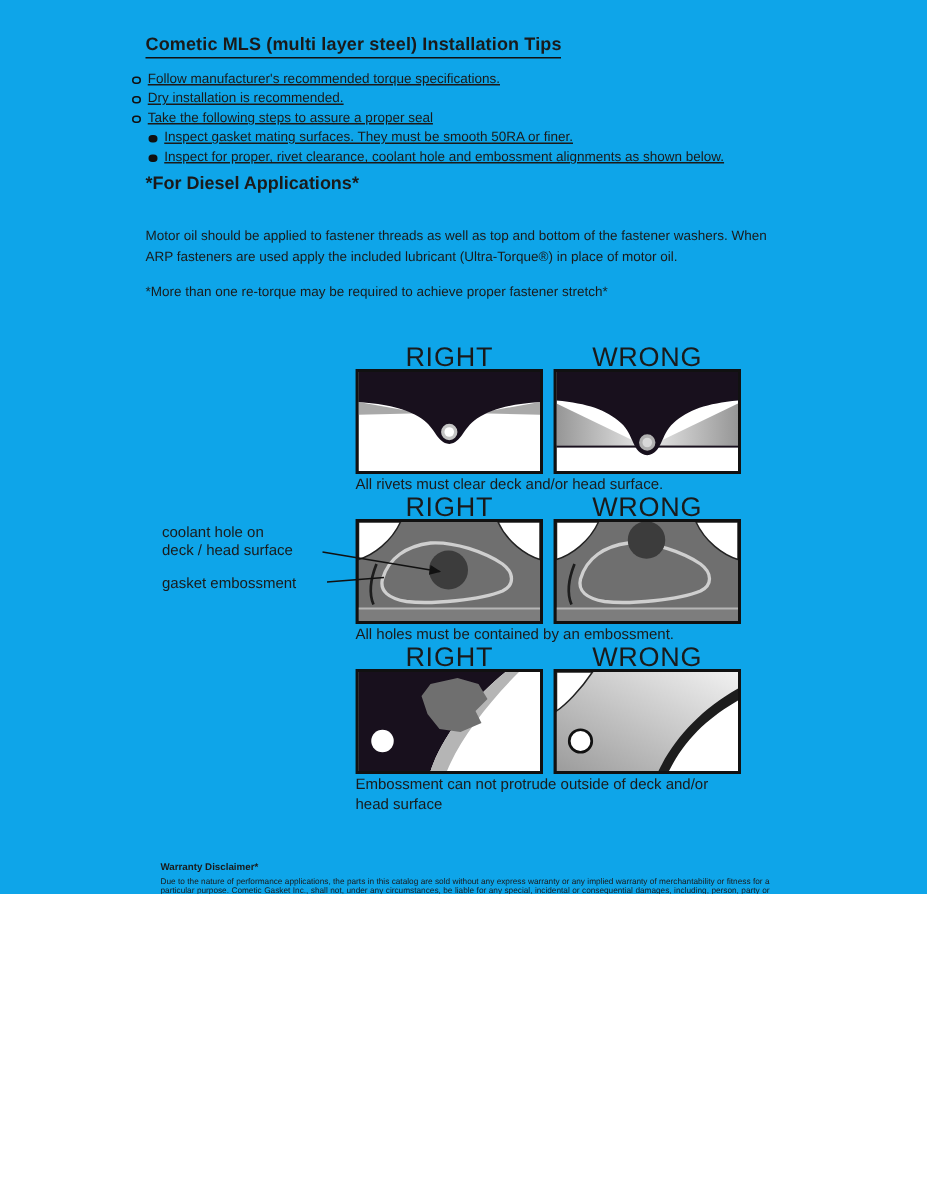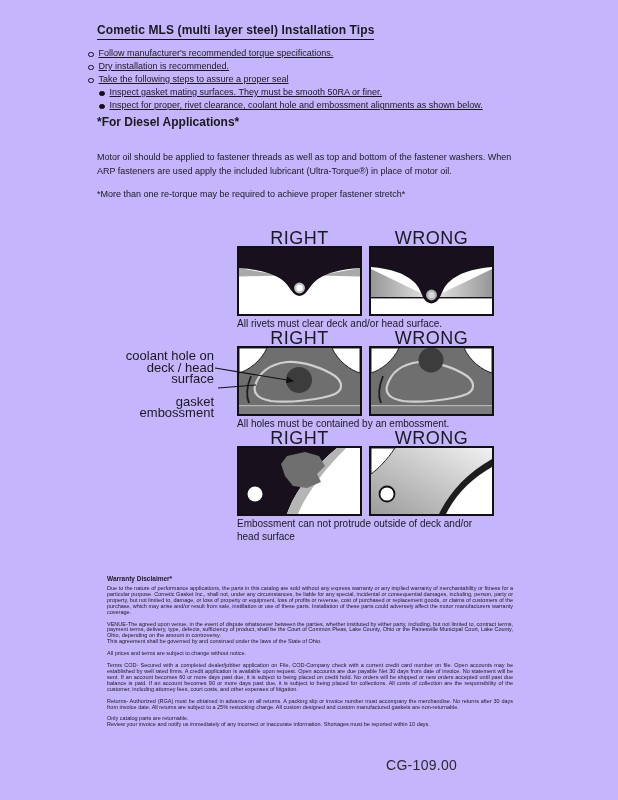--- a/index.html
+++ b/index.html
@@ -1,19 +1,19 @@
 <!DOCTYPE html>
 <html><head>
 <meta charset="utf-8">
 <style>
   html,body{margin:0;padding:0;background:#fff;}
   .page{
     position:relative;
-    width:618px;height:800px;
-    background:#c4b5fd;
+    width:618px;height:596px;
+    background:#0ea5e9;
     font-family:"Liberation Sans","DejaVu Sans",sans-serif;
     color:#1a1a1a;
     overflow:hidden;
   }
 
   
   .tips{position:absolute;left:88px;top:20px;width:470px;}
   .doc-title{
     display:inline-block;
     margin:0 0 7px 9px;
@@ -35,21 +35,21 @@
 
   
   .figs{position:absolute;left:237px;top:230px;width:257px;}
   .fig-headers{display:flex;gap:7px;}
   .fig-h{width:125px;text-align:center;font-size:18px;line-height:16px;letter-spacing:.5px;}
   .fig-panels{display:flex;gap:7px;}
   .fig-caption{font-size:10px;line-height:13px;margin:1px 0 0;width:244px;}
   .fig-row{margin:0;}
 
   
-  .fig-labels{position:absolute;left:108px;top:350px;width:106px;text-align:right;font-size:13px;line-height:11.5px;}
+  .fig-labels{position:absolute;left:108px;top:350px;width:106px;text-align:left;font-size:10px;line-height:11.5px;}
   .fig-labels .lbl2{margin-top:11px;}
   .leaders{position:absolute;left:205px;top:352px;}
 
   
   .disc{position:absolute;left:107px;top:575px;width:406px;}
   .disc h3{font-size:6.5px;margin:0 0 4px;}
   .disc p{font-size:5.5px;line-height:5.9px;margin:0 0 6px;text-align:justify;}
   .disc p.joined{margin-top:-6px;}
 
   

